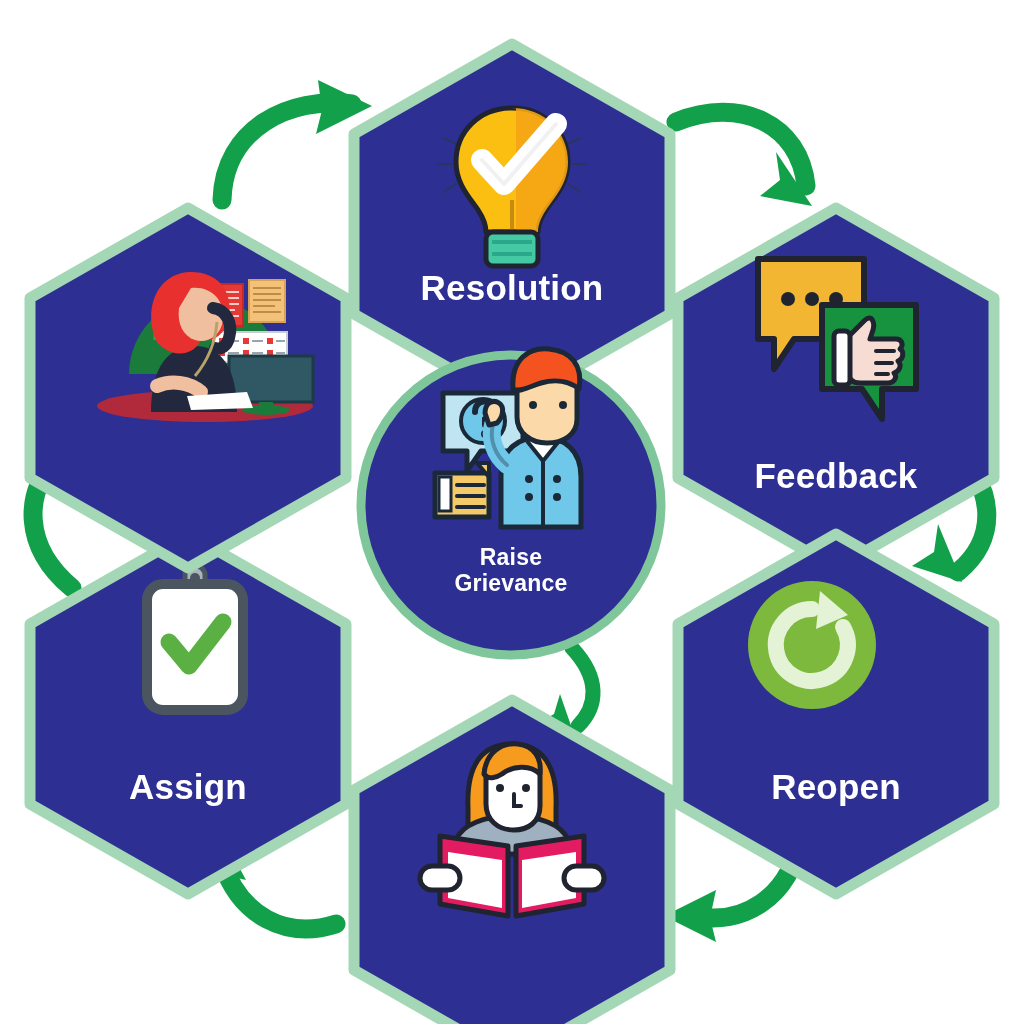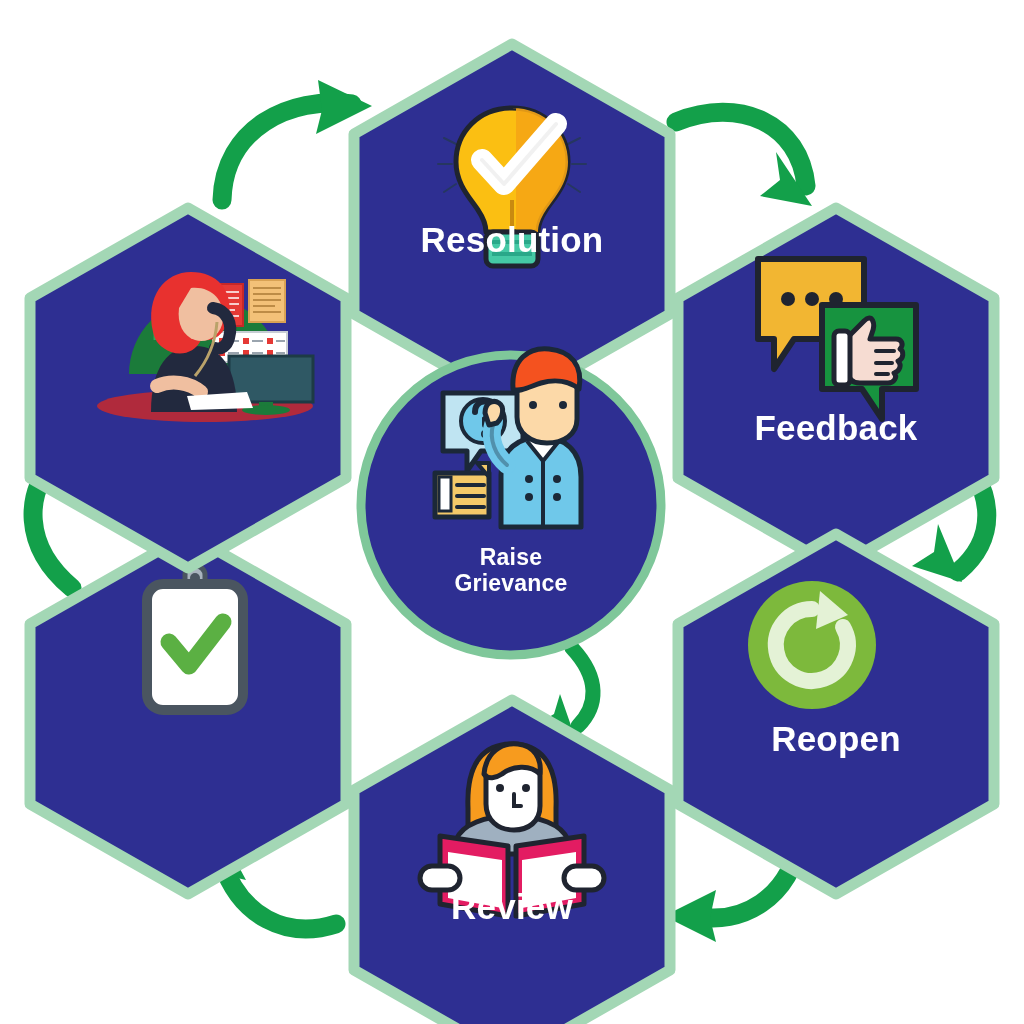--- a/index.html
+++ b/index.html
@@ -14,21 +14,21 @@
   .nodelabel{
     position:absolute;
     color:#ffffff;
     font-weight:700;
     text-align:center;
     line-height:1.12;
     letter-spacing:.2px;
     white-space:pre-line;
     pointer-events:none;
   }
-  .hexlabel{font-size:35px;}
+  .hexlabel{font-size:35px;margin-top:48px;}
   .centerlabel{font-size:23px;}
 </style>
 </head>
 <body>
 
 <div id="stage">
 
   <svg class="layer" viewBox="0 0 1024 1024">
     <defs>
       
@@ -267,20 +267,20 @@
       </g>
     </g>
   </svg>
 
   <div class="nodelabel hexlabel" style="left:354px;top:220px;width:316px;">Resolution</div>
 
   <div class="nodelabel hexlabel" style="left:678px;top:408px;width:316px;">Feedback</div>
 
   <div class="nodelabel hexlabel" style="left:678px;top:719px;width:316px;">Reopen</div>
 
-  <div class="nodelabel hexlabel" style="left:354px;top:887px;width:316px;">Review</div>
-
+
+  <div class="nodelabel hexlabel" style="left:30px;top:719px;width:316px;">Assign</div>
 
 
   <div class="nodelabel centerlabel" style="left:371px;top:545px;width:280px;">Raise
 Grievance</div>
 
 </div>
 
 </body></html>

